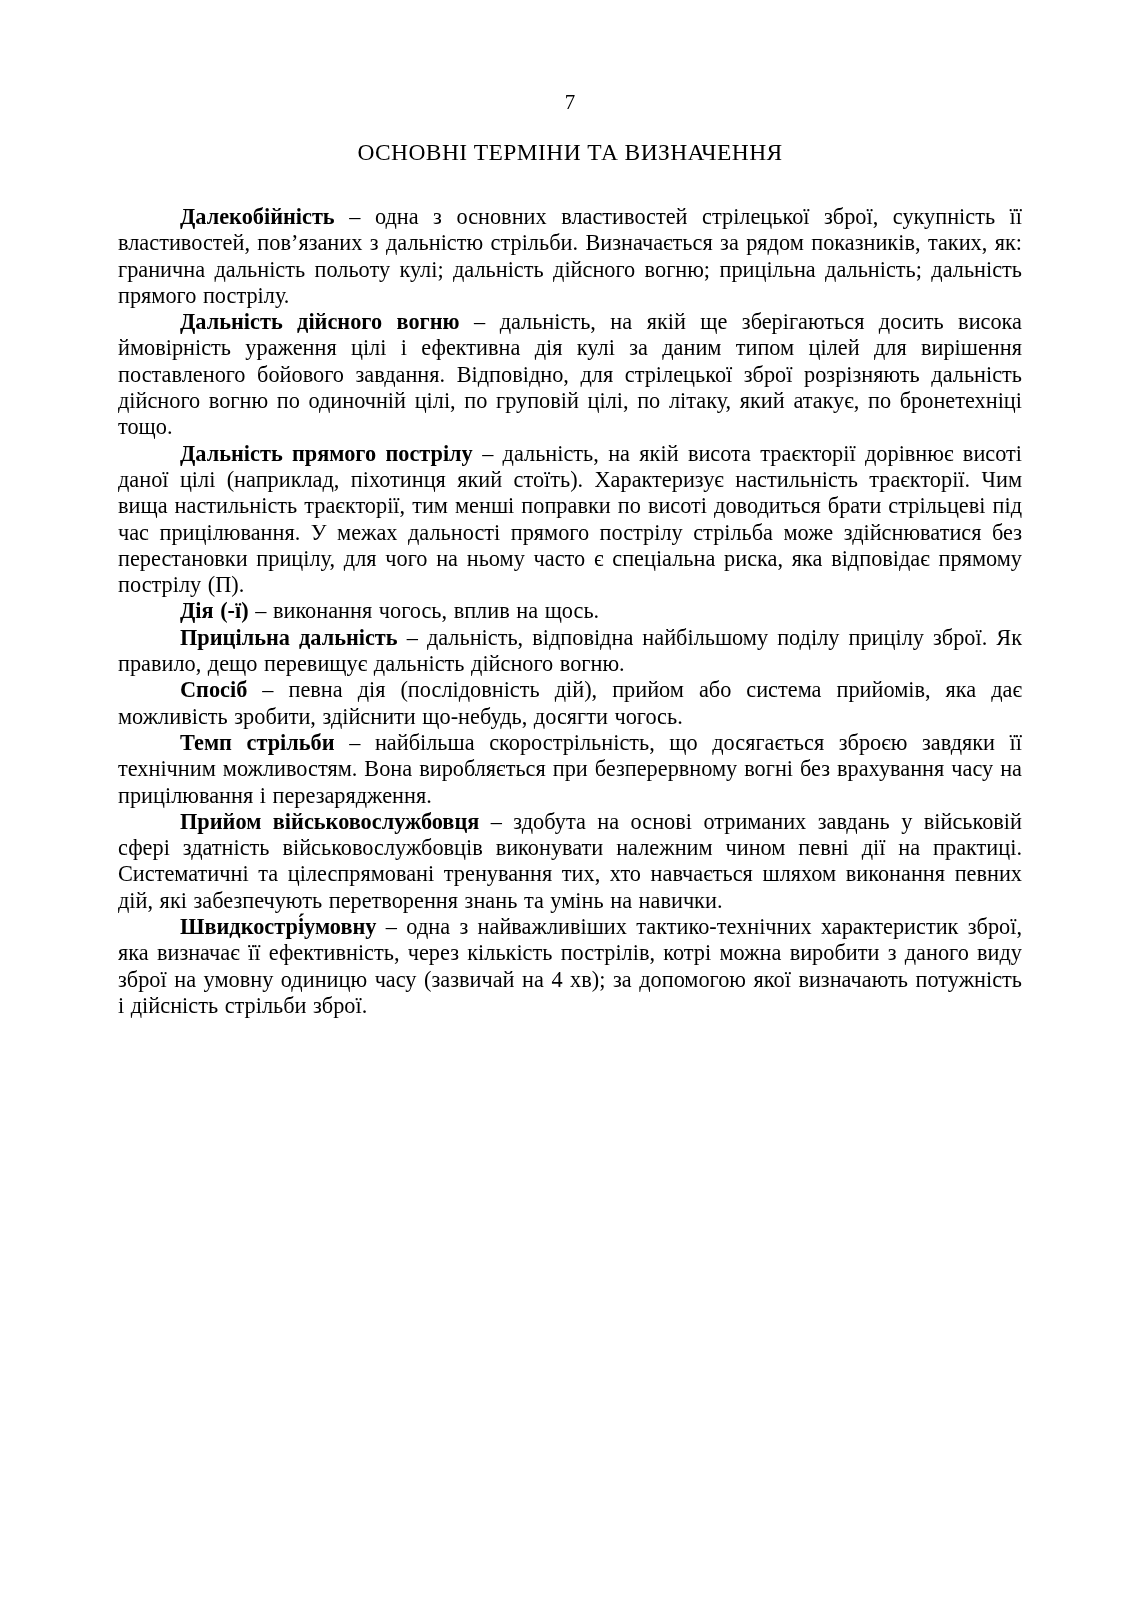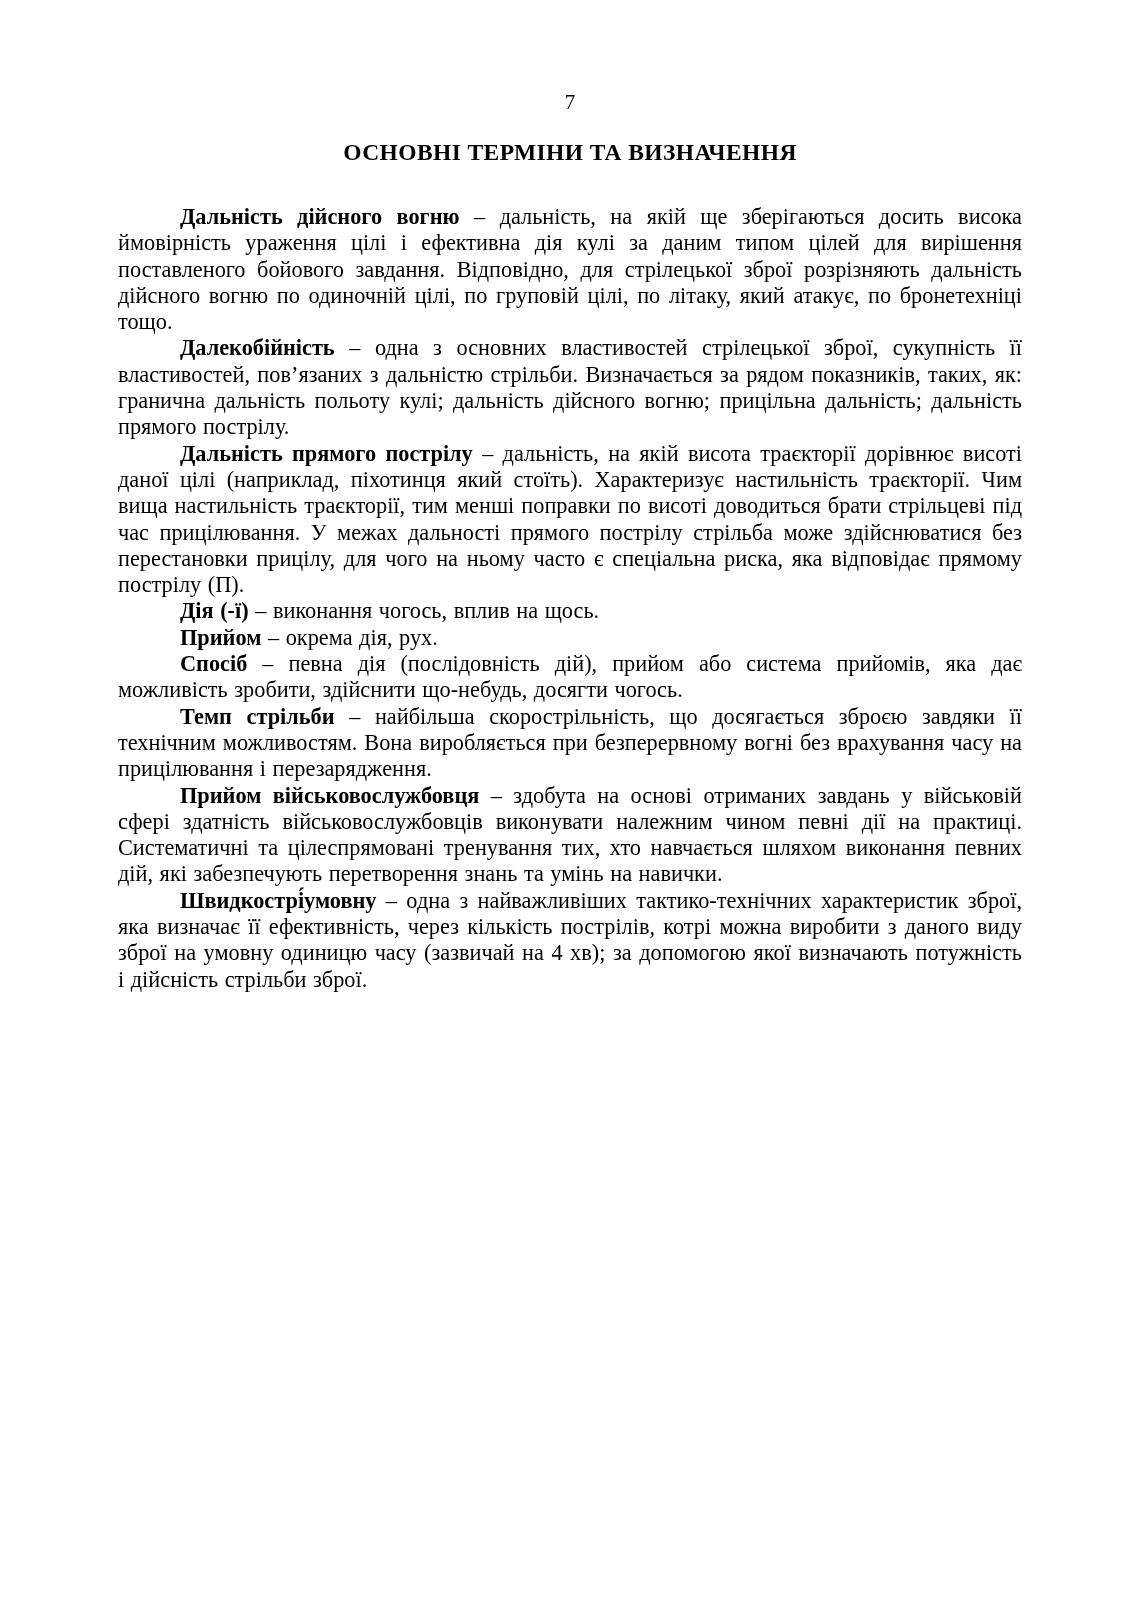--- a/index.html
+++ b/index.html
@@ -21,21 +21,21 @@
     overflow: hidden;
   }
   .page-number {
     text-align: center;
     font-size: 21px;
     line-height: 24px;
     margin: 0 0 24px 0;
   }
   .doc-title {
     text-align: center;
-    font-weight: bold;
+    font-weight: normal;
     font-size: 23.5px;
     line-height: 28px;
     margin: 0 0 38px 0;
     letter-spacing: 0.4px;
   }
   .content p.para {
     margin: 0;
     text-align: justify;
     text-indent: 62px;
     font-size: 22.3px;
@@ -51,44 +51,44 @@
 
 <div class="page">
 
   <div class="page-number">7</div>
 
   <h1 class="doc-title">ОСНОВНІ ТЕРМІНИ ТА ВИЗНАЧЕННЯ</h1>
 
   <div class="content">
 
     <p class="para">
-      <b>Дальність дійсного вогню</b>
-      <span>– дальність, на якій ще зберігаються досить висока ймовірність ураження цілі і ефективна дія кулі за даним типом цілей для вирішення поставленого бойового завдання. Відповідно, для стрілецької зброї розрізняють дальність дійсного вогню по одиночній цілі, по груповій цілі, по літаку, який атакує, по бронетехніці тощо.</span>
+      <b>Далекобійність</b>
+      <span>– одна з основних властивостей стрілецької зброї, сукупність її властивостей, пов’язаних з дальністю стрільби. Визначається за рядом показників, таких, як: гранична дальність польоту кулі; дальність дійсного вогню; прицільна дальність; дальність прямого пострілу.</span>
     </p>
 
     <p class="para">
-      <b>Далекобійність</b>
-      <span>– одна з основних властивостей стрілецької зброї, сукупність її властивостей, пов’язаних з дальністю стрільби. Визначається за рядом показників, таких, як: гранична дальність польоту кулі; дальність дійсного вогню; прицільна дальність; дальність прямого пострілу.</span>
+      <b>Дальність дійсного вогню</b>
+      <span>– дальність, на якій ще зберігаються досить висока ймовірність ураження цілі і ефективна дія кулі за даним типом цілей для вирішення поставленого бойового завдання. Відповідно, для стрілецької зброї розрізняють дальність дійсного вогню по одиночній цілі, по груповій цілі, по літаку, який атакує, по бронетехніці тощо.</span>
     </p>
 
     <p class="para">
       <b>Дальність прямого пострілу</b>
       <span>– дальність, на якій висота траєкторії дорівнює висоті даної цілі (наприклад, піхотинця який стоїть). Характеризує настильність траєкторії. Чим вища настильність траєкторії, тим менші поправки по висоті доводиться брати стрільцеві під час прицілювання. У межах дальності прямого пострілу стрільба може здійснюватися без перестановки прицілу, для чого на ньому часто є спеціальна риска, яка відповідає прямому пострілу (П).</span>
     </p>
 
     <p class="para">
       <b>Дія (-ї)</b>
       <span>– виконання чогось, вплив на щось.</span>
     </p>
 
+    <p class="para">
+      <b>Прицільна дальність</b>
+      <span>– дальність, відповідна найбільшому поділу прицілу зброї. Як правило, дещо перевищує дальність дійсного вогню.</span>
+    </p>
 
-    <p class="para">
-      <b>Прийом</b>
-      <span>– окрема дія, рух.</span>
-    </p>
 
 
     <p class="para">
       <b>Спосіб</b>
       <span>– певна дія (послідовність дій), прийом або система прийомів, яка дає можливість зробити, здійснити що-небудь, досягти чогось.</span>
     </p>
 
     <p class="para">
       <b>Темп стрільби</b>
       <span>– найбільша скорострільність, що досягається зброєю завдяки її технічним можливостям. Вона виробляється при безперервному вогні без врахування часу на прицілювання і перезарядження.</span>

